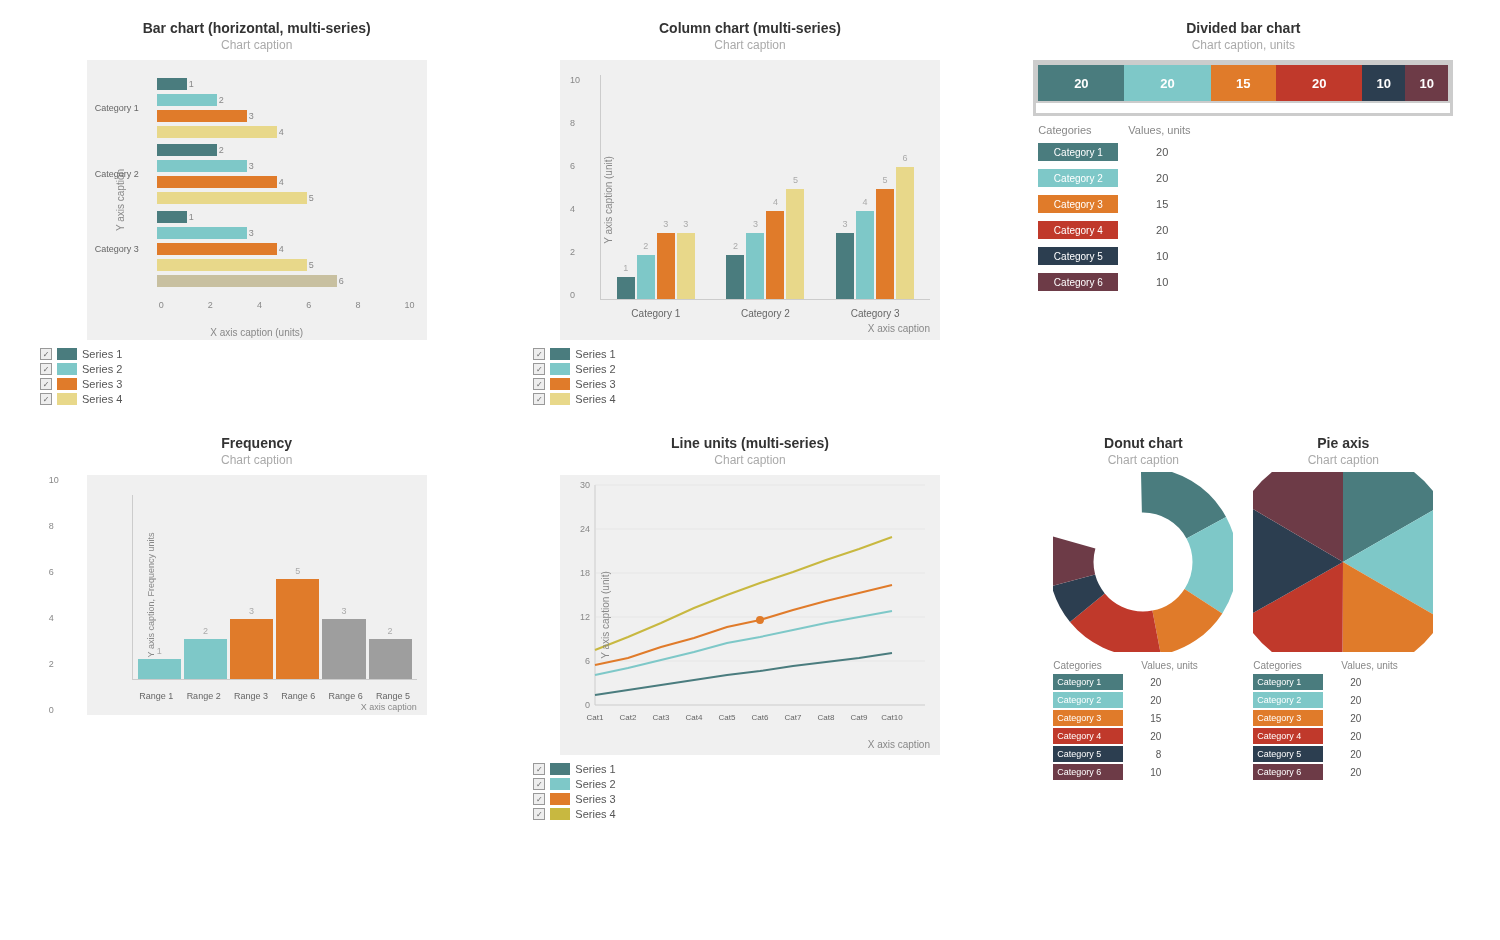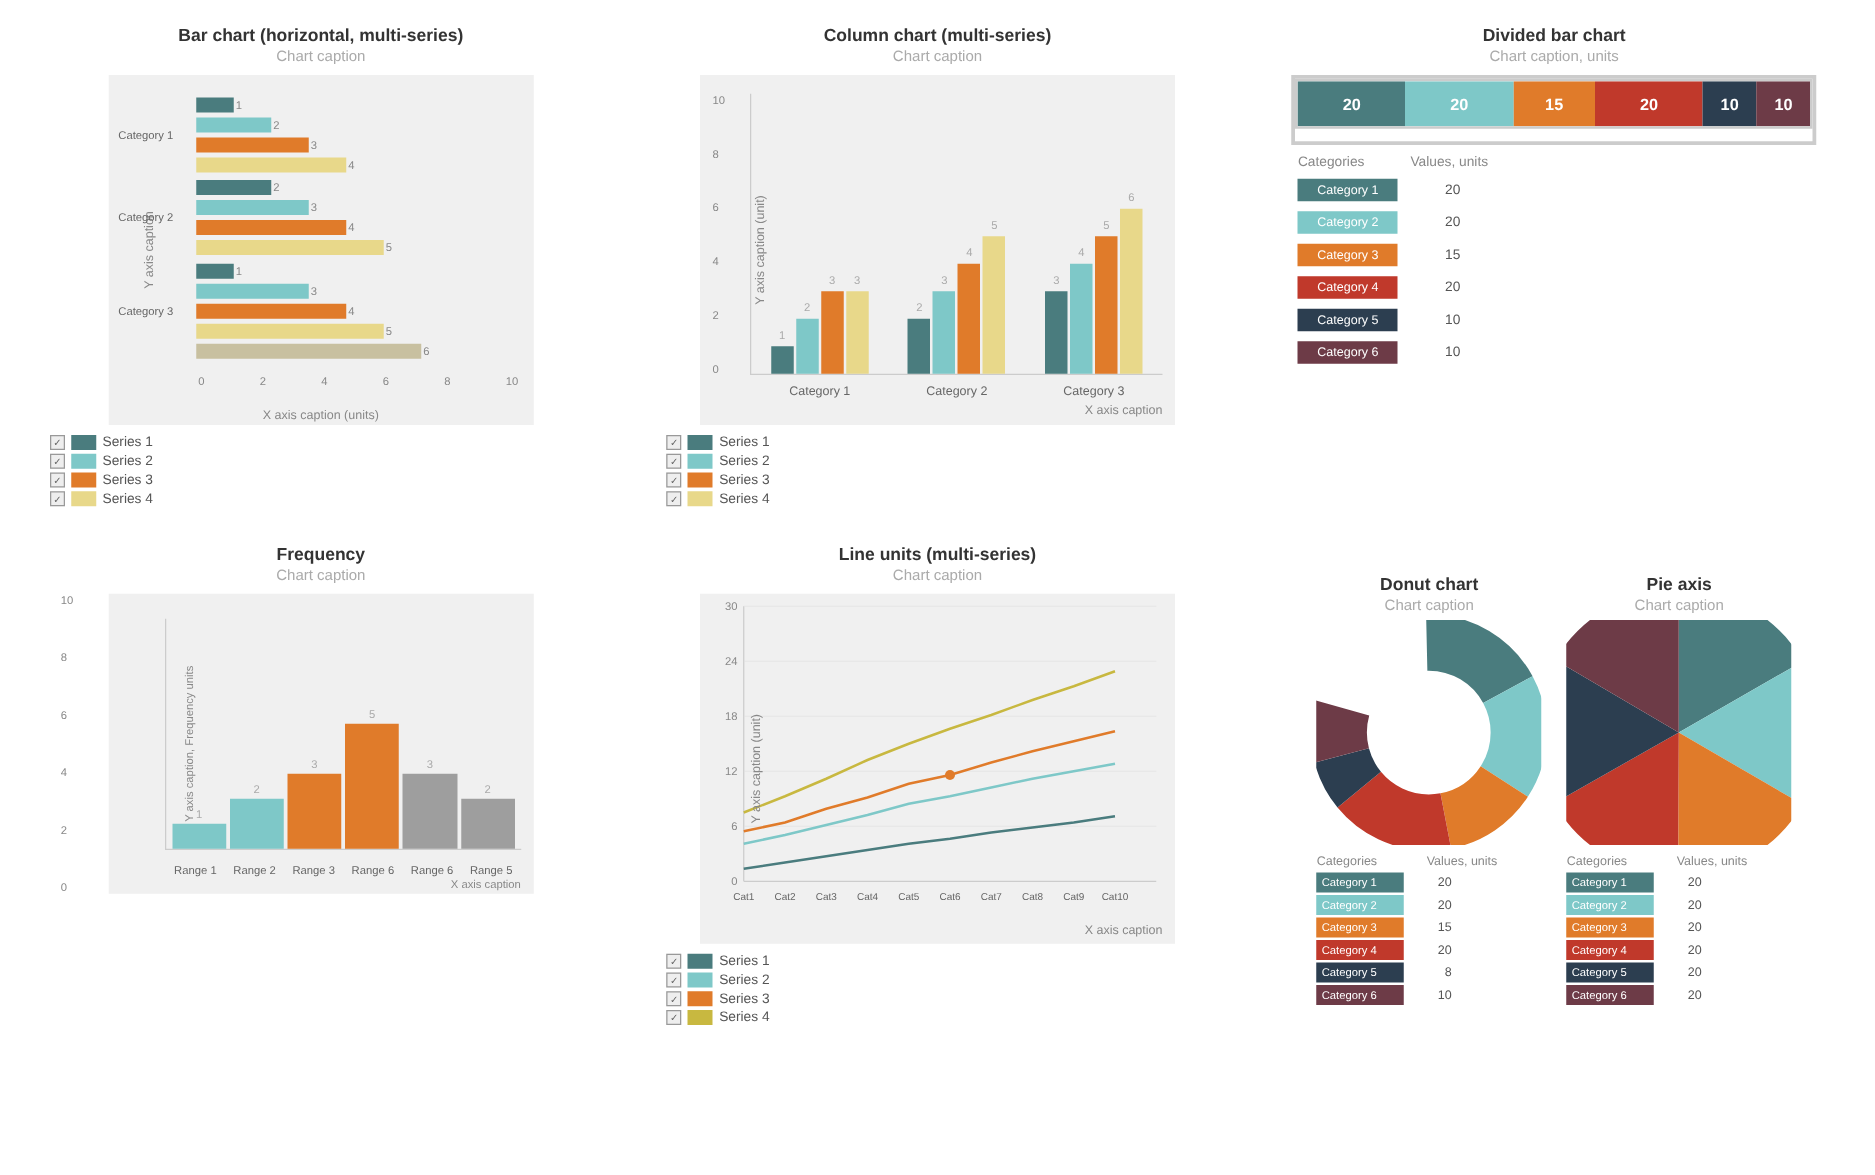--- a/index.html
+++ b/index.html
@@ -328,21 +328,20 @@
     .circle-chart-block {
       display: flex;
       flex-direction: column;
       align-items: center;
     }
     .circle-chart-title {
       font-size: 14px;
       font-weight: bold;
       color: #333;
       margin-bottom: 2px;
-      margin-top: 24px;
     }
     .circle-caption {
       font-size: 12px;
       color: #aaa;
       margin-bottom: 5px;
     }
     .circle-legend {
       width: 100%;
       margin-top: 8px;
     }

